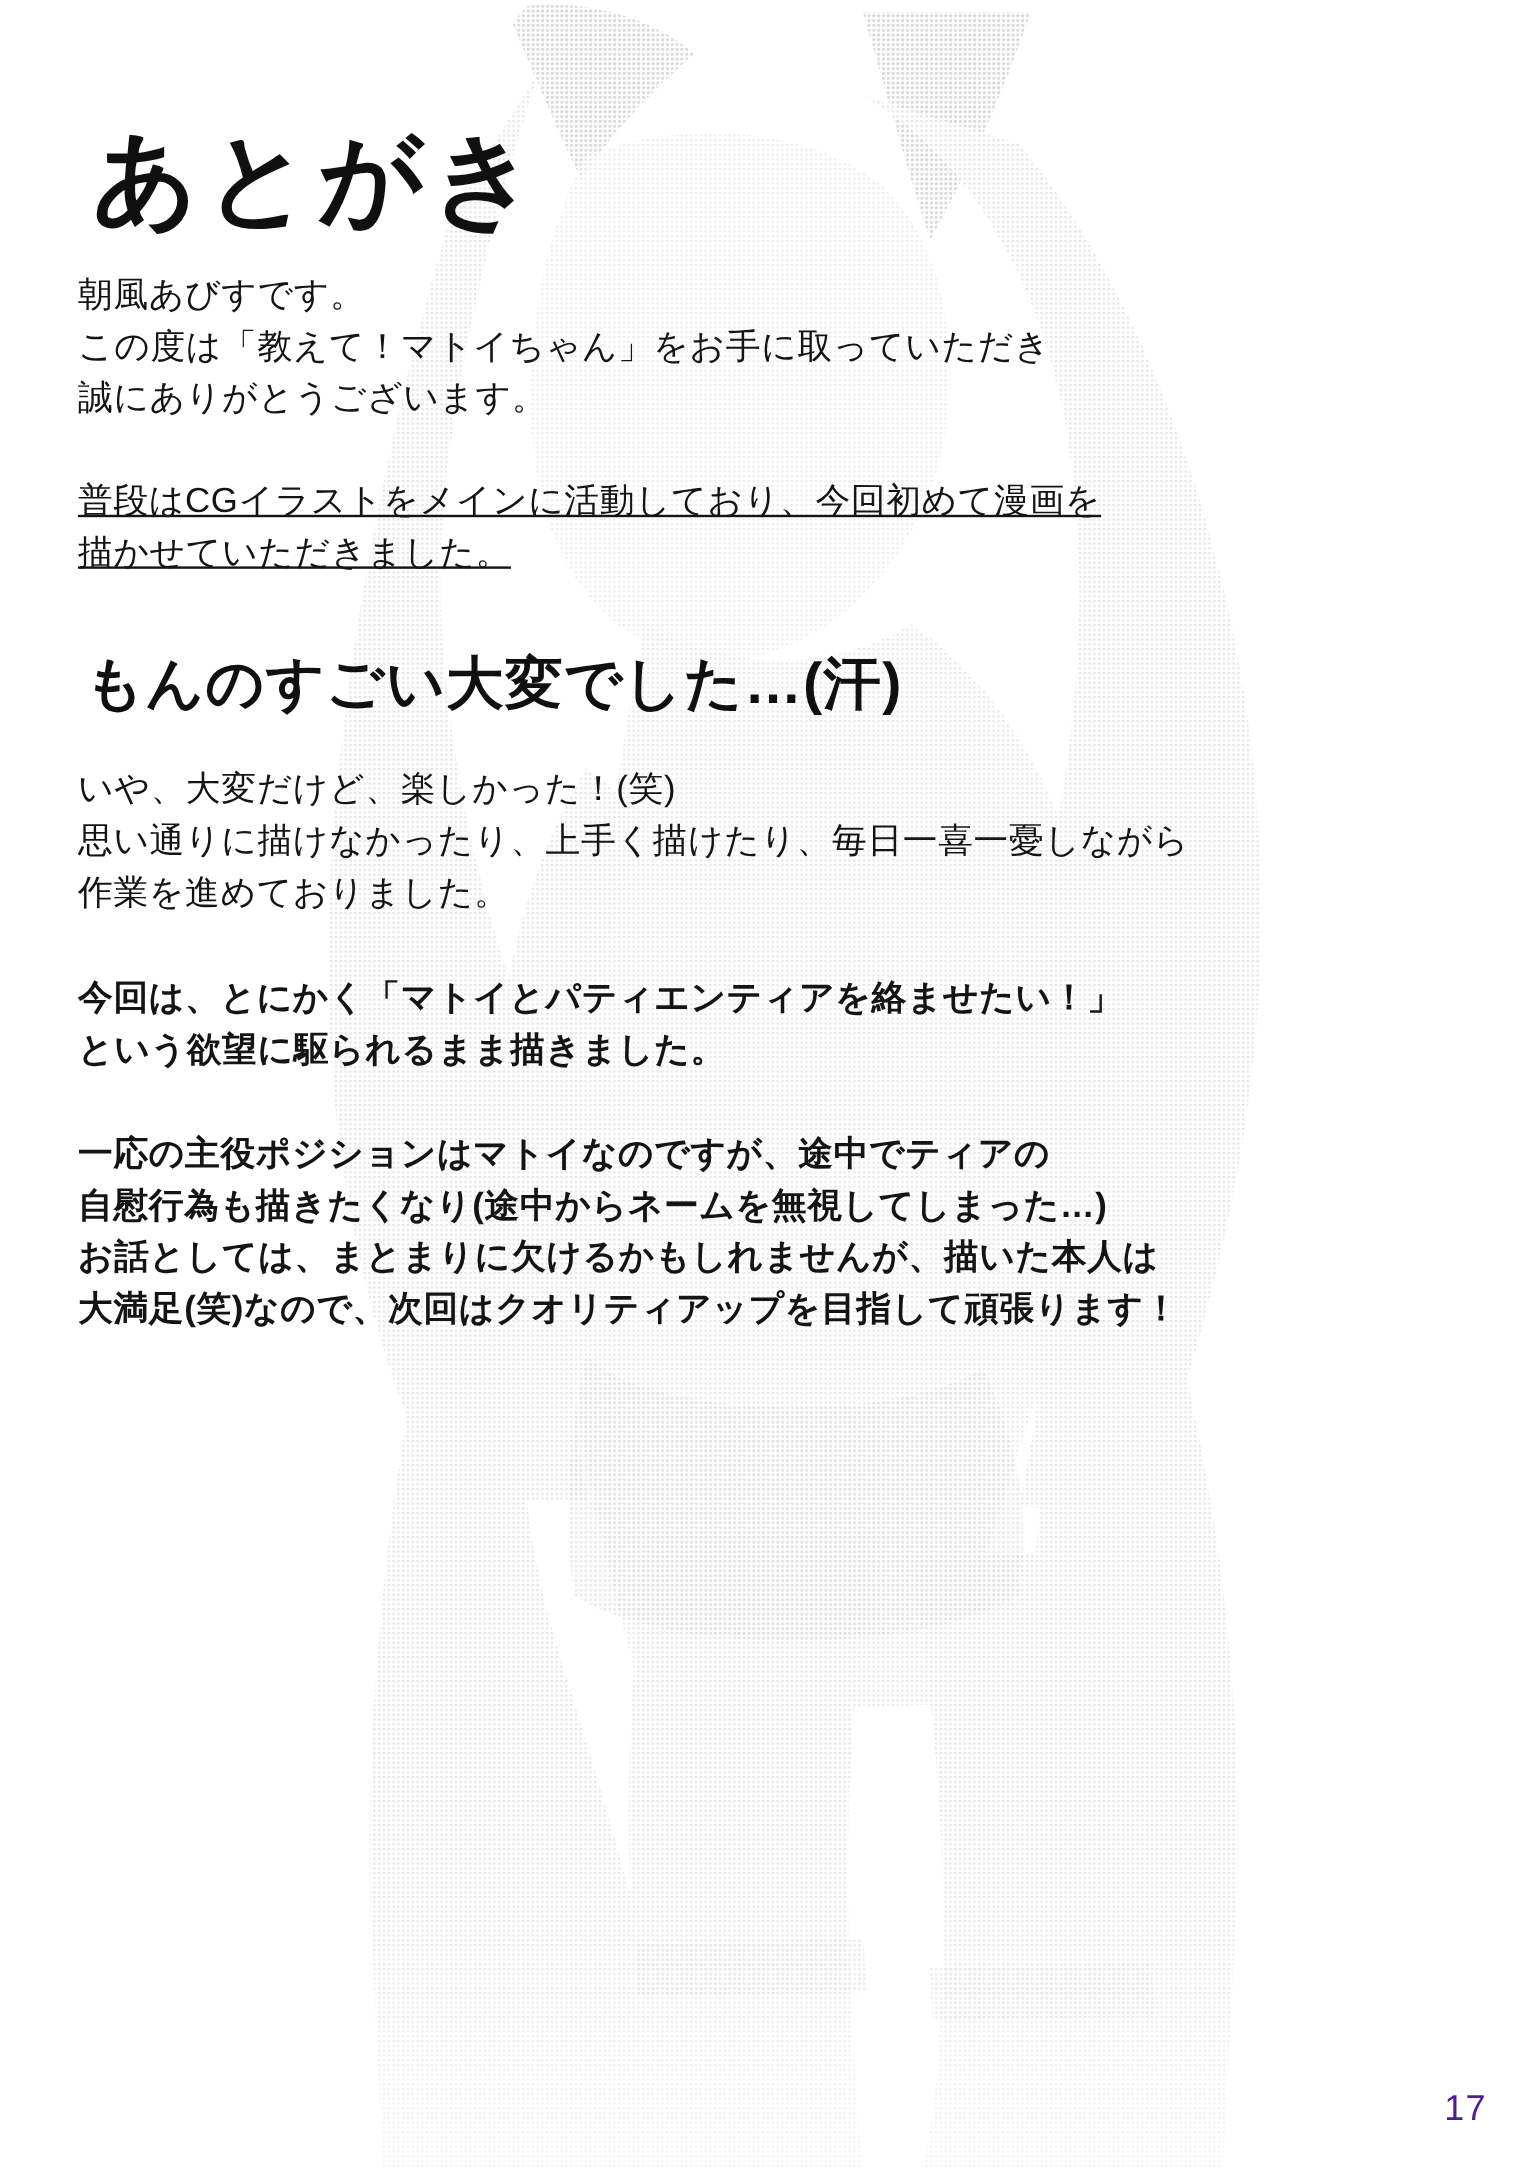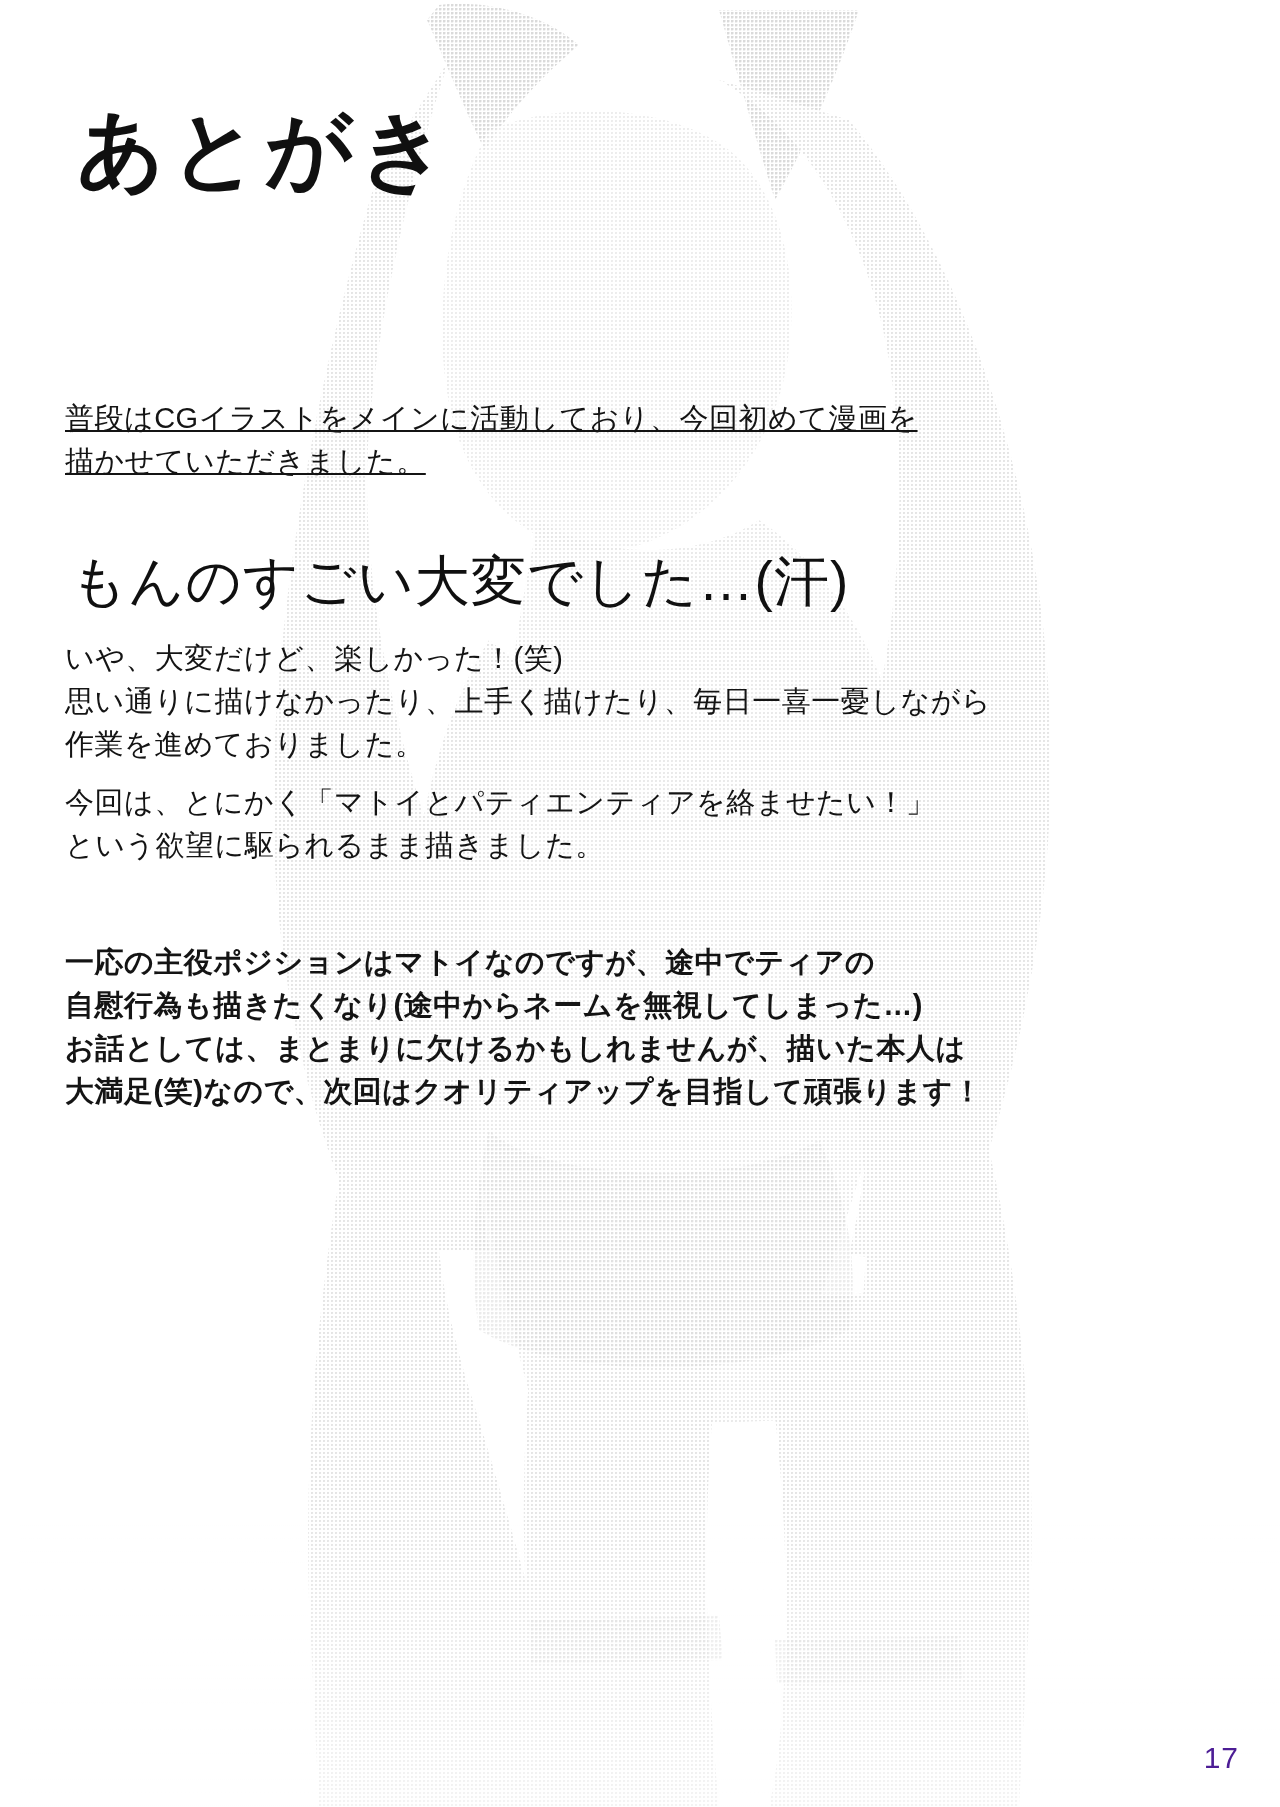--- a/index.html
+++ b/index.html
@@ -58,33 +58,33 @@
     font-size: 29px;
     line-height: 43px;
     color: #141414;
     letter-spacing: 0.5px;
     white-space: pre-line;
   }
 
   .heading-sub {
     position: absolute;
     left: 52px;
-    font-size: 55px;
+    font-size: 48px;
     line-height: 1.1;
     color: #101010;
-    font-weight: 400;
+    font-weight: 700;
     letter-spacing: 1px;
     white-space: nowrap;
   }
 
   #p1 { top: 196px; }
   #p2 { top: 368px; text-decoration: underline; }
   #h2 { top: 505px; }
   #p3 { top: 608px; }
-  #p4 { top: 752px; }
+  #p4 { top: 782px; font-weight: bold; }
   #p5 { top: 912px; font-weight: bold; }
   #p6 { top: 1128px; }
 
   .page-number {
     position: absolute;
     right: 60px;
     bottom: 32px;
     font-size: 30px;
     color: #4c1d95;
     letter-spacing: 1px;
@@ -147,20 +147,23 @@
     <path d="M510 1620 L700 1616 L704 1660 L512 1664 Z" fill="url(#halftone-dark)" opacity="0.6"></path>
     <path d="M756 1640 L940 1636 L944 1680 L758 1684 Z" fill="url(#halftone-dark)" opacity="0.6"></path>
 
     <rect x="0" y="1500" width="1280" height="307" fill="url(#fadeBot)"></rect>
   </svg>
 
   <div id="content">
 
     <h1 class="heading-main">あとがき</h1>
 
+    <p class="para" id="p1">朝風あびすです。
+この度は「教えて！マトイちゃん」をお手に取っていただき
+誠にありがとうございます。</p>
 
     <p class="para" id="p2">普段はCGイラストをメインに活動しており、今回初めて漫画を
 描かせていただきました。</p>
 
     <h2 class="heading-sub" id="h2">もんのすごい大変でした…(汗)</h2>
 
     <p class="para" id="p3">いや、大変だけど、楽しかった！(笑)
 思い通りに描けなかったり、上手く描けたり、毎日一喜一憂しながら
 作業を進めておりました。</p>
 

